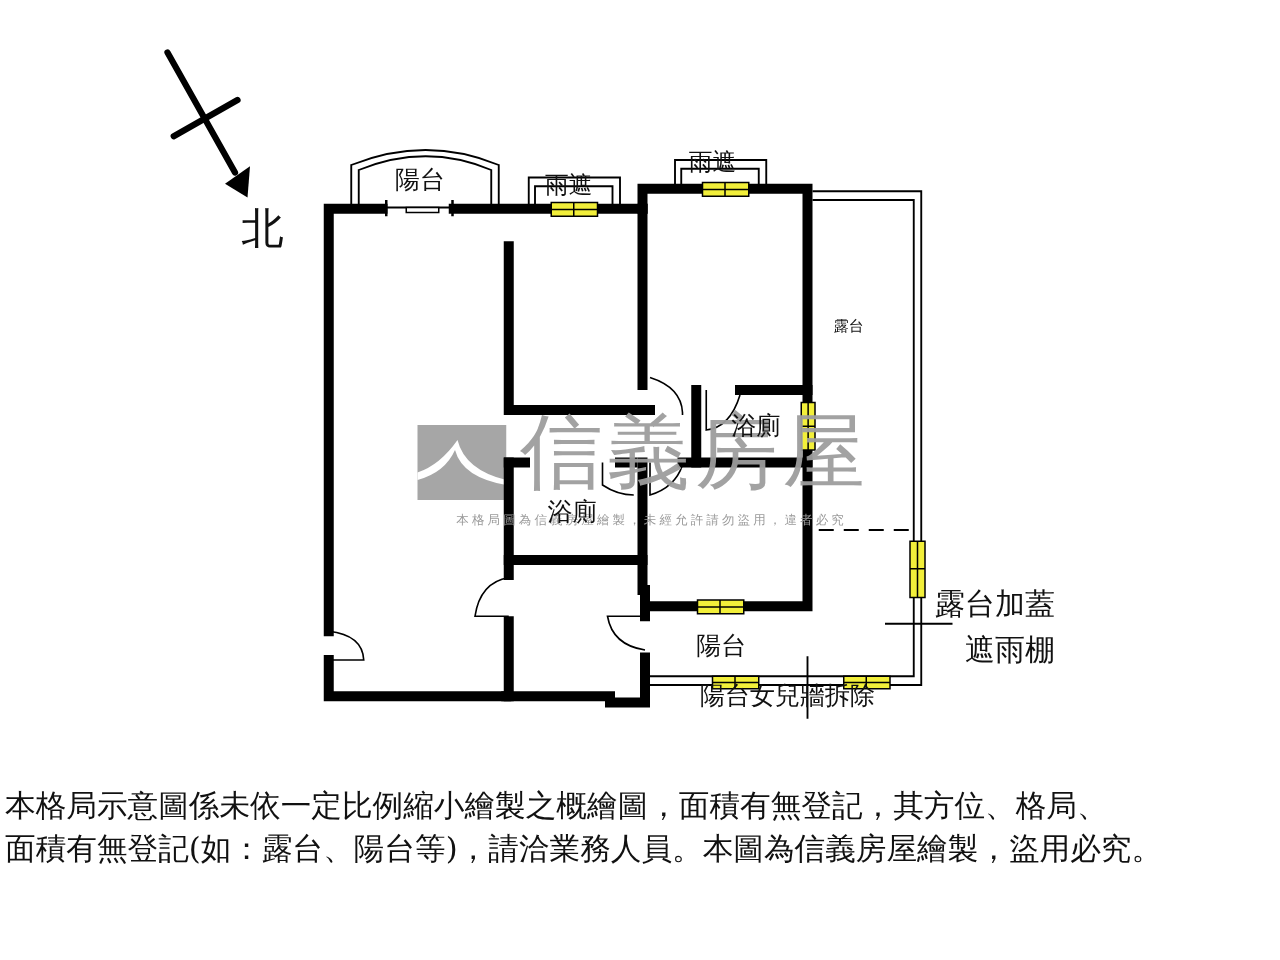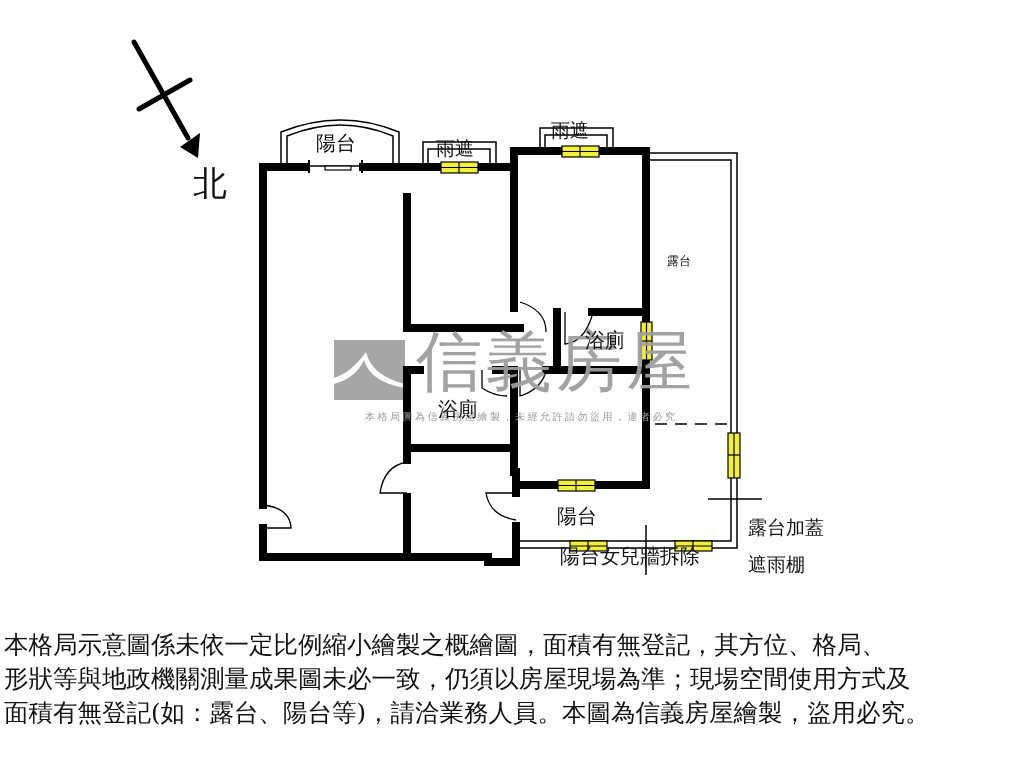--- a/index.html
+++ b/index.html
@@ -9,21 +9,21 @@
     .lbl { position: absolute; color: #111; white-space: nowrap; line-height: 1; }
     .north { left: 193px; top: 166px; font-size: 34px; }
     .balc-top { left: 316px; top: 133px; font-size: 20px; }
     .awn1 { left: 436px; top: 139px; font-size: 19px; }
     .awn2 { left: 551px; top: 121px; font-size: 19px; }
     .terrace { left: 667px; top: 255px; font-size: 12px; }
     .bath1 { left: 585px; top: 330px; font-size: 20px; }
     .bath2 { left: 438px; top: 399px; font-size: 20px; }
     .balc-bot { left: 557px; top: 506px; font-size: 20px; }
     .demolish { left: 560px; top: 546px; font-size: 20px; }
-    .terrace-add { left: 748px; top: 465px; font-size: 19px; text-align: left; line-height: 37px; margin-top: 44px; }
+    .terrace-add { left: 748px; top: 465px; font-size: 24px; text-align: right; line-height: 37px; }
     .wm-brand { left: 416px; top: 329px; font-size: 66px; color: #9e9e9e; letter-spacing: 4px;
                 font-family: "DejaVu Sans", "Liberation Sans", sans-serif; opacity: 0.95; text-align: center; }
     .wm-note { left: 336px; top: 412px; font-size: 10px; color: #9a9a9a; letter-spacing: 2.5px;
                font-family: "DejaVu Sans", "Liberation Sans", sans-serif; margin-left: 29px; }
     .disclaimer { position: absolute; left: 4px; top: 628px; width: 1020px; font-size: 24.5px;
                   line-height: 34px; color: #111; }
     .disclaimer div { white-space: nowrap; }
   </style>
 </head>
 <body>
@@ -167,15 +167,14 @@
 <div class="lbl bath2">浴廁</div>
 <div class="lbl balc-bot">陽台</div>
 <div class="lbl demolish">陽台女兒牆拆除</div>
 <div class="lbl terrace-add">
   <div>露台加蓋</div>
   <div>遮雨棚</div>
 </div>
 
 <div class="disclaimer">
   <div>本格局示意圖係未依一定比例縮小繪製之概繪圖，面積有無登記，其方位、格局、</div>
-  <div>形狀等與地政機關測量成果圖未必一致，仍須以房屋現場為準；現場空間使用方式及</div>
   <div>面積有無登記(如：露台、陽台等)，請洽業務人員。本圖為信義房屋繪製，盜用必究。</div>
 </div>
 
 </body></html>

